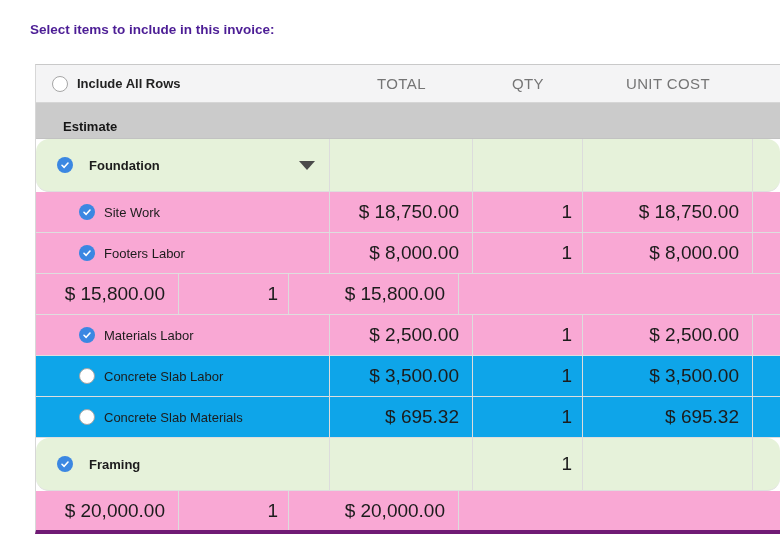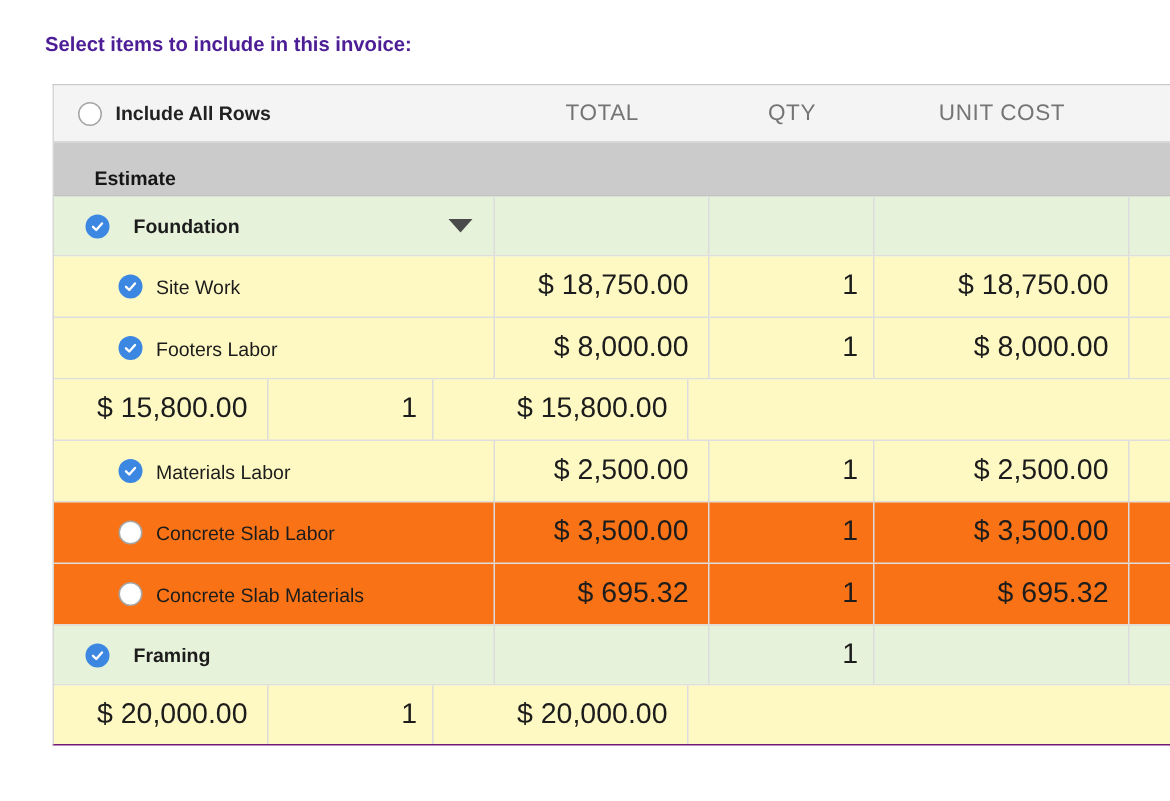--- a/index.html
+++ b/index.html
@@ -8,24 +8,24 @@
     background:#ffffff;
     font-family:"Liberation Sans", sans-serif;
     color:#1c1c1c;
     overflow:hidden;
   }
   .page-title {
     position:absolute; left:30px; top:22px;
     font-size:13.5px; font-weight:bold; color:#4c1d95;
   }
   .invoice-table {
-    position:absolute; left:35px; top:56px; width:745px;
+    position:absolute; left:35px; top:64px; width:745px;
     border-top:1px solid #c9c9c9;
     border-left:1px solid #d7d7d7;
-    border-bottom:1px solid #701a75;
+    border-bottom:4px solid #701a75;
     box-sizing:border-box;
   }
   .row { display:flex; box-sizing:border-box; align-items:stretch; }
   .cell { box-sizing:border-box; display:flex; align-items:center; }
 
   
   .c-item  { width:294px; }
   .c-total { width:143px; }
   .c-qty   { width:110px; }
   .c-unit  { width:170px; }
@@ -38,26 +38,26 @@
   .include-all-label { font-weight:bold; font-size:13px; margin-left:9px; color:#222; }
 
   
   .section-row { height:36px; background:#cbcbcb; border-bottom:1px solid #c2c2c2; }
   .section-row .cell { padding-left:27px; font-size:13px; font-weight:bold; color:#161616;margin-top:11px; }
 
   
   .data-row { border-bottom:1px solid #dedede; }
   .data-row .cell { border-right:1px solid #dcdcdc; }
   .data-row .c-extra { border-right:none; }
-  .data-row.parent { height:40px; }
+  .data-row.parent { height:53px;border-radius:13px; }
   .data-row.child  { height:41px; }
   .data-row:last-child { height:39px; border-bottom:none; }
   .data-row.parent { background:#e6f2da; }
-  .data-row.child.checked { background:#fef9c3; }
-  .data-row.child.unchecked { background:#f97316; }
+  .data-row.child.checked { background:#f9a8d4; }
+  .data-row.child.unchecked { background:#0ea5e9; }
 
   .data-row.parent .c-item { padding-left:21px; }
   .data-row.child  .c-item { padding-left:43px; }
 
   .row-label { font-size:13px; color:#1c1c1c; }
   .data-row.parent .row-label { font-weight:bold; margin-left:16px; }
   .data-row.child  .row-label { margin-left:9px; }
 
   .num { justify-content:flex-end; font-size:19px; color:#1c1c1c; padding-right:13px; }
   .c-qty.num { padding-right:10px; }

